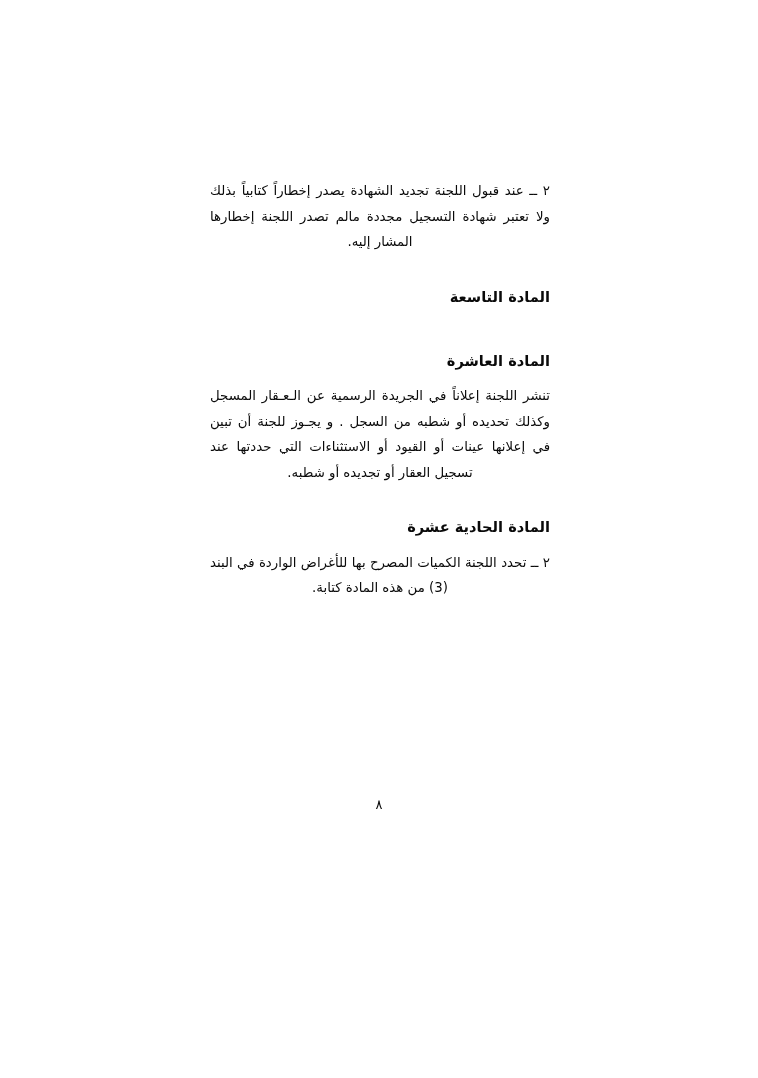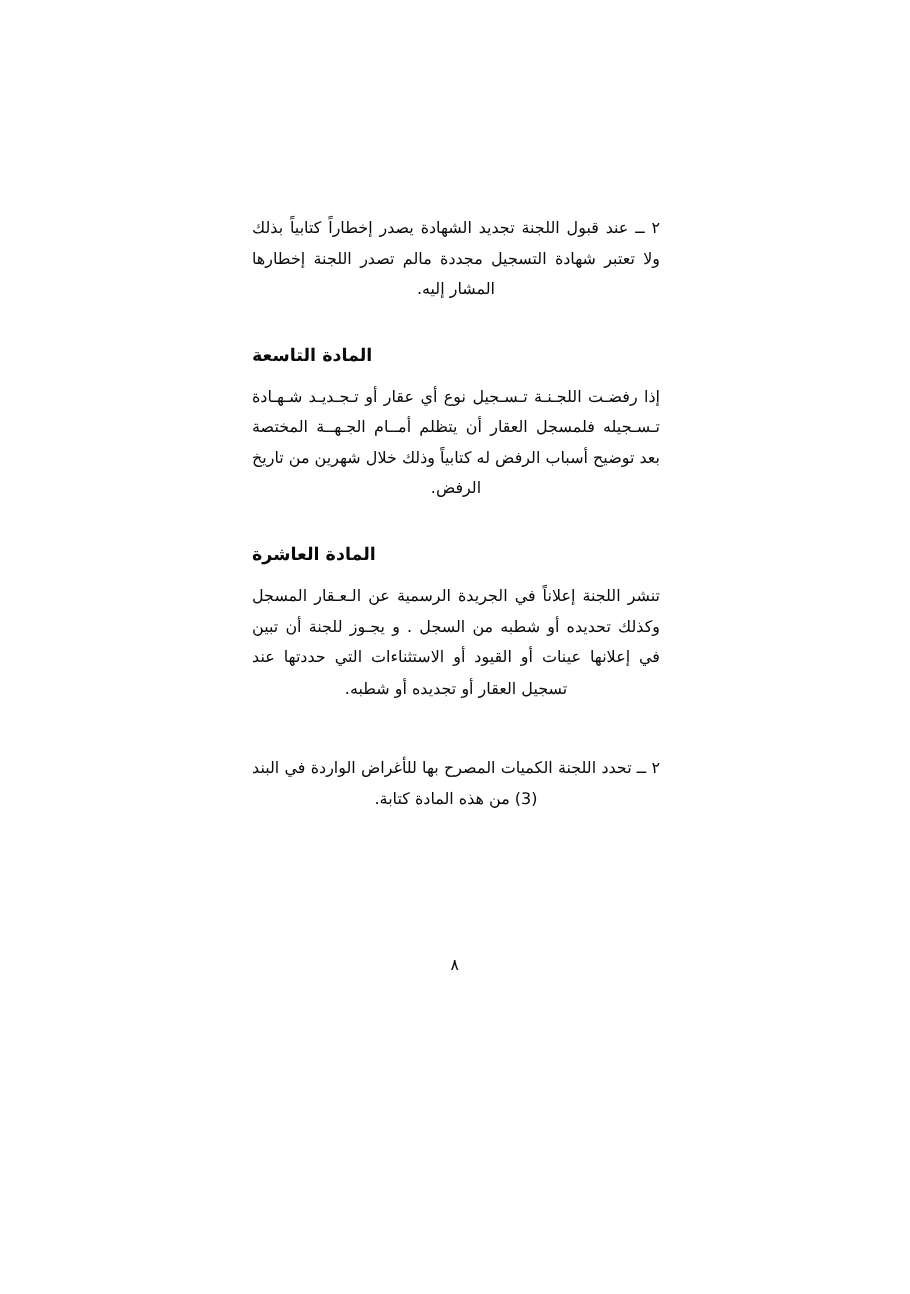--- a/index.html
+++ b/index.html
@@ -38,21 +38,21 @@
     text-align: justify;
     text-align-last: center;
     letter-spacing: 0.1px;
   }
   .para.list-item {
     display: block;
   }
   .heading {
     font-size: 14.6px;
     font-weight: bold;
-    text-align: left;
+    text-align: right;
     margin: 0;
     line-height: 1.6;
   }
   .gap-after-para { height: 30px; }
   .gap-after-heading { height: 11px; }
   .gap-between-lists { height: 0px; }
   .page-number {
     position: absolute;
     bottom: 38px;
     left: 0;
@@ -70,35 +70,35 @@
     <div class="block">
       <p class="para list-item">٢ ــ عند قبول اللجنة تجديد الشهادة يصدر إخطاراً كتابياً بذلك ولا تعتبر شهادة التسجيل مجددة مالم تصدر اللجنة إخطارها المشار إليه.</p>
     </div>
     <div class="gap-after-para"></div>
 
     <div class="block">
       <p class="heading">المادة التاسعة</p>
     </div>
     <div class="gap-after-heading"></div>
 
-    <div class="block">
-      <p class="para">إذا رفضـت اللجـنـة تـسـجيل نوع أي عقار أو تـجـديـد شـهـادة تـسـجيله فلمسجل العقار أن يتظلم أمــام الجـهــة المختصة بعد توضيح أسباب الرفض له كتابياً وذلك خلال شهرين من تاريخ الرفض.</p>
-    </div>
     <div class="gap-after-para"></div>
 
     <div class="block">
       <p class="heading">المادة العاشرة</p>
     </div>
     <div class="gap-after-heading"></div>
 
     <div class="block">
       <p class="para">تنشر اللجنة إعلاناً في الجريدة الرسمية عن الـعـقار المسجل وكذلك تحديده أو شطبه من السجل . و يجـوز للجنة أن تبين في إعلانها عينات أو القيود أو الاستثناءات التي حددتها عند تسجيل العقار أو تجديده أو شطبه.</p>
     </div>
     <div class="gap-after-para"></div>
 
+    <div class="block">
+      <p class="heading">المادة الحادية عشرة</p>
+    </div>
     <div class="gap-after-heading"></div>
 
     <div class="gap-between-lists"></div>
 
     <div class="block">
       <p class="para list-item">٢ ــ تحدد اللجنة الكميات المصرح بها للأغراض الواردة في البند (3) من هذه المادة كتابة.</p>
     </div>
 
   </div>
 

